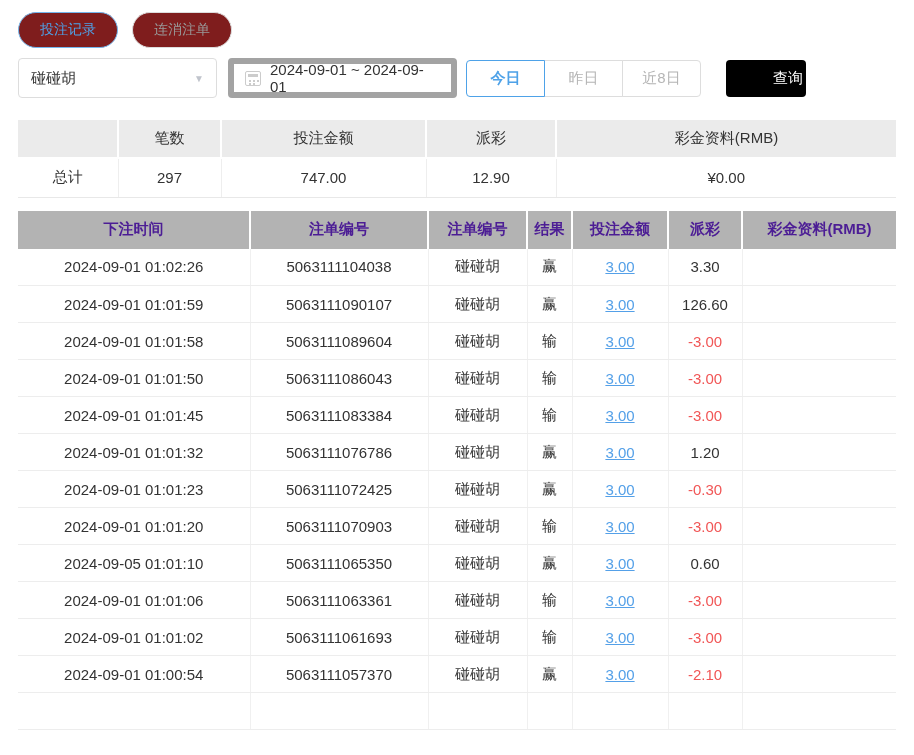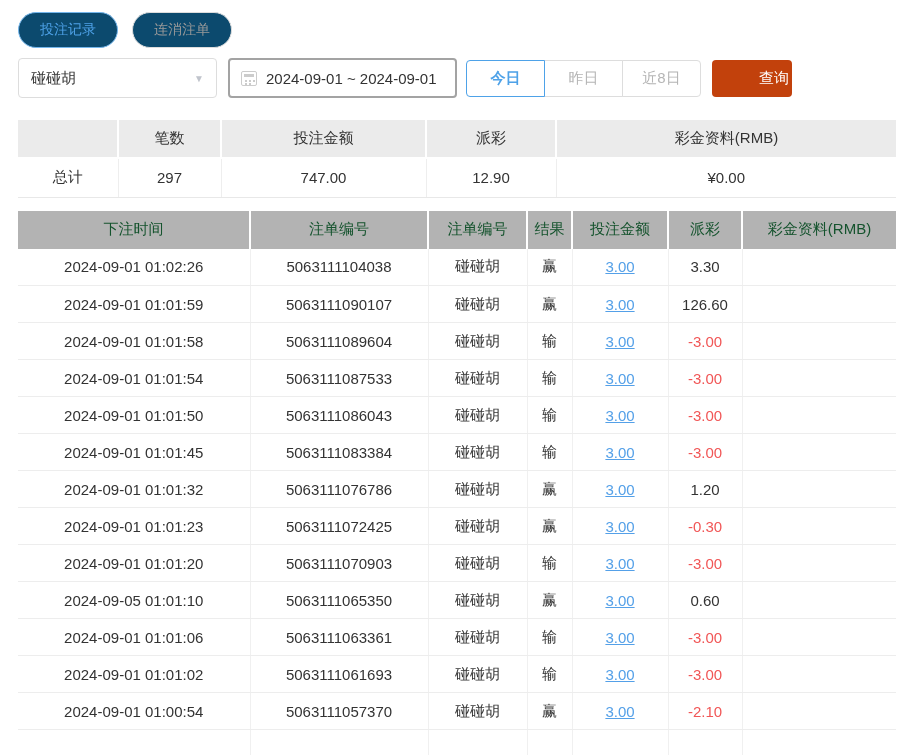--- a/index.html
+++ b/index.html
@@ -3,63 +3,63 @@
 <meta charset="utf-8">
 <style>
   * { box-sizing: border-box; margin: 0; padding: 0; }
   html, body { width: 914px; height: 755px; overflow: hidden; background: #fff; }
   body { font-family: "Liberation Sans", "DejaVu Sans", sans-serif; color: #333; }
   .page { padding: 0 18px; }
 
   
   .tabs { display: flex; gap: 14px; margin-top: 12px; }
   .tab { height: 36px; padding: 0 21px; border-radius: 18px; border: 1px solid #ddd;
-         background: #0c4a6e; color: #999; font-size: 14px; cursor: pointer;
+         background: #7f1d1d; color: #999; font-size: 14px; cursor: pointer;
          font-family: inherit; }
   .tab.active { color: #4ea2e8; border-color: #74b6ec; }
 
   
   .filters { display: flex; align-items: center; margin-top: 10px; height: 40px; }
   .select-box { width: 199px; height: 40px; border: 1px solid #ddd; border-radius: 4px;
                 display: flex; align-items: center; justify-content: space-between;
                 padding: 0 12px; font-size: 15px; color: #333; cursor: pointer; background:#fff; }
   .chevron { color: #c0c4cc; font-size: 10px; }
-  .date-box { width: 229px; height: 40px; border: 2px solid #a3a3a3; border-radius: 4px;
+  .date-box { width: 229px; height: 40px; border: 6px solid #a3a3a3; border-radius: 4px;
               display: flex; align-items: center; gap: 9px; padding: 0 11px;
               margin-left: 11px; font-size: 15px; color: #333; cursor: pointer; background:#fff; }
   .cal-icon { width: 16px; height: 15px; border: 1px solid #ccc; border-radius: 2px;
               position: relative; flex: 0 0 auto; }
   .cal-icon::before { content: ""; position: absolute; left: 2px; right: 2px; top: 2px;
                       height: 3px; background: #ccc; }
   .cal-icon::after { content: ""; position: absolute; left: 3px; top: 8px; width: 2px;
                      height: 2px; background: #ccc;
                      box-shadow: 4px 0 0 #ccc, 8px 0 0 #ccc, 0 3px 0 #ccc, 4px 3px 0 #ccc; }
   .quick-group { display: flex; margin-left: 9px; }
   .quick-btn { width: 79px; height: 37px; background: #fff; border: 1px solid #ddd;
                margin-left: -1px; color: #b5b5b5; font-size: 15px; cursor: pointer;
                font-family: inherit; }
   .quick-group button:first-of-type { margin-left: 0; border-radius: 4px 0 0 4px; }
   .quick-group button:last-of-type { border-radius: 0 4px 4px 0; }
   .quick-btn.active { color: #4ea2e8; border-color: #4ea2e8; position: relative; z-index: 1; font-weight: bold; }
-  .search-btn { width: 80px; height: 37px; margin-left: 11px; background: #c2410c;
+  .search-btn { width: 80px; height: 37px; margin-left: 25px; background: #000000;
                 color: #fff; border: none; border-radius: 4px; font-size: 15px;
                 cursor: pointer; font-family: inherit; padding-left: 44px; }
 
   
   table { border-collapse: collapse; table-layout: fixed; width: 878px; }
   .summary-table { margin-top: 22px; }
   .summary-table th { background: #ebebeb; color: #333; font-weight: normal; font-size: 15px;
                       height: 38px; border-right: 2px solid #fff; border-bottom: 2px solid #fff; }
   .summary-table th:last-child { border-right: none; }
   .summary-table td { height: 39px; text-align: center; font-size: 15px; color: #333;
                       border-bottom: 1px solid #e8e8e8; border-right: 1px solid #eee; }
   .summary-table td:last-child { border-right: none; }
 
   .main-table { margin-top: 13px; }
-  .main-table th { background: #b3b3b3; color: #14532d; font-weight: normal; font-size: 15px;
+  .main-table th { background: #b3b3b3; color: #4c1d95; font-weight: bold; font-size: 15px;
                    height: 38px; border-right: 2px solid #fff; }
   .main-table th:last-child { border-right: none; }
   .main-table td { height: 37px; text-align: center; font-size: 15px; color: #333;
                    border-bottom: 1px solid #ededed; border-right: 1px solid #f0f0f0;
                    background: #fff; }
   .main-table td:last-child { border-right: none; }
   .bet-link { color: #54a0e8; text-decoration: underline; cursor: pointer; }
   .payout.neg { color: #f15656; margin-left: 37px; }
 </style>
 </head>
@@ -180,29 +180,20 @@
         <tr>
           <td>2024-09-01 01:01:58</td>
           <td>5063111089604</td>
           <td>碰碰胡</td>
           <td>输</td>
           <td><span class="bet-link">3.00</span></td>
           <td class="payout neg">-3.00</td>
           <td></td>
         </tr>
 
-        <tr>
-          <td>2024-09-01 01:01:54</td>
-          <td>5063111087533</td>
-          <td>碰碰胡</td>
-          <td>输</td>
-          <td><span class="bet-link">3.00</span></td>
-          <td class="payout neg">-3.00</td>
-          <td></td>
-        </tr>
 
         <tr>
           <td>2024-09-01 01:01:50</td>
           <td>5063111086043</td>
           <td>碰碰胡</td>
           <td>输</td>
           <td><span class="bet-link">3.00</span></td>
           <td class="payout neg">-3.00</td>
           <td></td>
         </tr>

